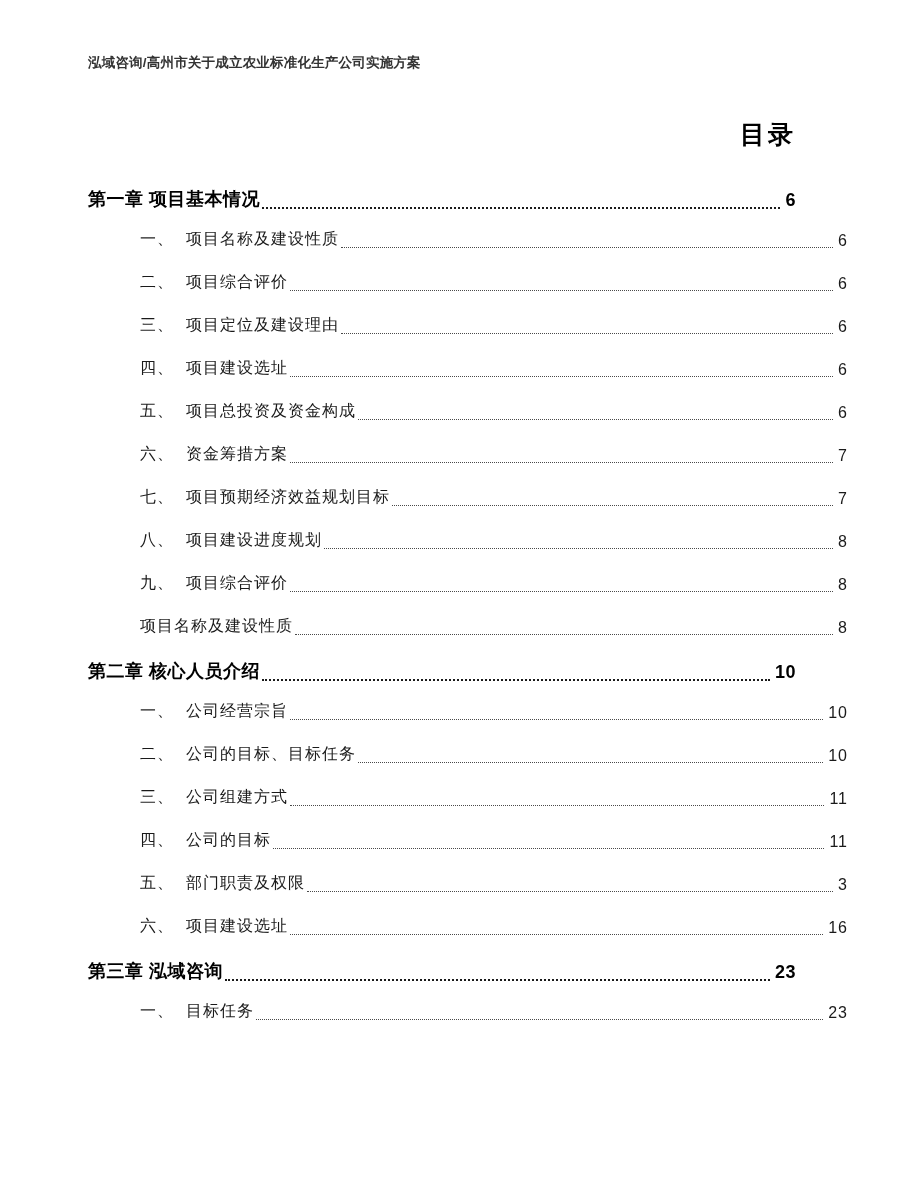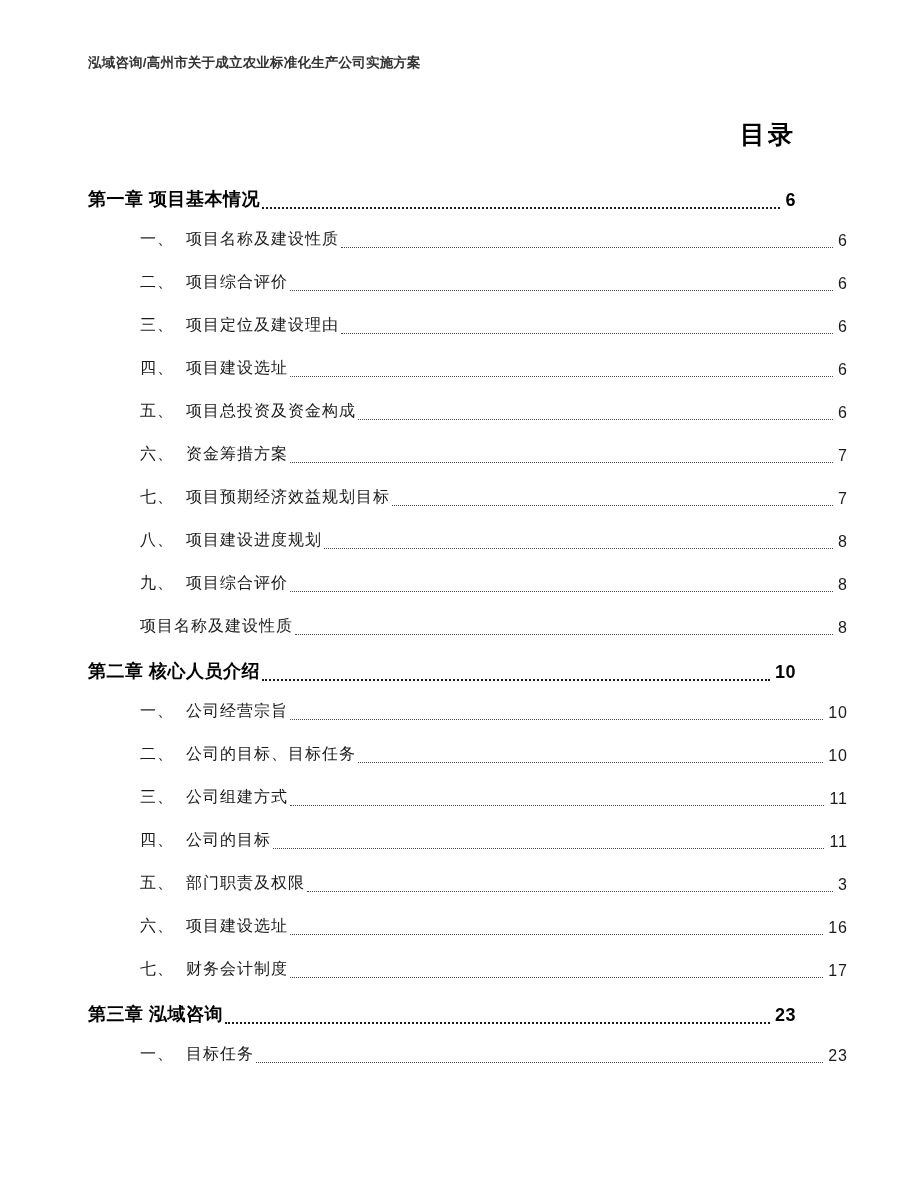--- a/index.html
+++ b/index.html
@@ -186,25 +186,20 @@
       <div class="toc-entry lvl2">
         <span class="label"><span class="idx">五、</span><span>部门职责及权限</span></span>
         <span class="dots"></span>
         <span class="pg">3</span>
       </div>
       <div class="toc-entry lvl2">
         <span class="label"><span class="idx">六、</span><span>项目建设选址</span></span>
         <span class="dots"></span>
         <span class="pg">16</span>
       </div>
-      <div class="toc-entry lvl2">
-        <span class="label"><span class="idx">七、</span><span>财务会计制度</span></span>
-        <span class="dots"></span>
-        <span class="pg">17</span>
-      </div>
       <div class="toc-entry lvl1">
         <span class="label"><span class="idx">第三章</span> <span>泓域咨询</span></span>
         <span class="dots"></span>
         <span class="pg">23</span>
       </div>
       <div class="toc-entry lvl2">
         <span class="label"><span class="idx">一、</span><span>目标任务</span></span>
         <span class="dots"></span>
         <span class="pg">23</span>
       </div>

